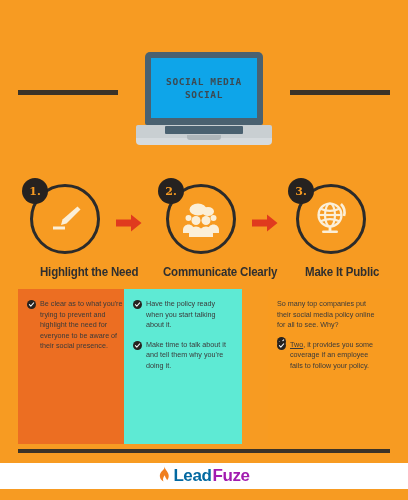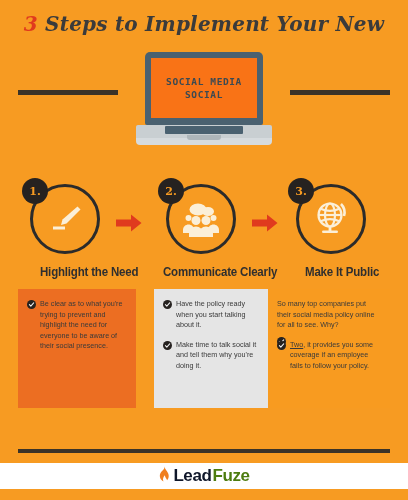--- a/index.html
+++ b/index.html
@@ -49,21 +49,21 @@
     transform: translateX(-50%);
     width: 136px;
   }
   .lid {
     width: 118px; margin: 0 auto;
     background: #4A6170;
     border-radius: 5px 5px 2px 2px;
     padding: 6px 6px 7px 6px;
   }
   .screen {
-    background: #f97316;
+    background: #0ea5e9;
     height: 60px;
     display: flex;
     flex-direction: column;
     align-items: center;
     justify-content: center;
     gap: 2px;
   }
   .screen-line {
     font-family: "DejaVu Sans Mono", monospace;
     font-size: 9.5px;
@@ -171,25 +171,25 @@
   .head.h2 { left: 148px; }
   .head.h3 { left: 290px; }
 
   
   .panels {
     position: absolute;
     top: 289px; left: 0; width: 408px; height: 155px;
   }
   .panel {
     position: absolute;
-    top: 0; height: 119px;
+    top: 0; height: 155px;
     padding: 10px 9px 8px 9px;
   }
   .panel.p1 { left: 18px;  width: 118px; background: #EC6E22; }
-  .panel.p2 { left: 154px; width: 118px; background: #e5e5e5; }
+  .panel.p2 { left: 124px; width: 118px; background: #5eead4; }
   .panel.p3 { left: 268px; width: 122px; background: #F89B20; }
 
   .intro {
     font-size: 7.2px;
     line-height: 10.5px;
     color: #3A3A3A;
     margin-bottom: 5px;
   }
   .bullet {
     position: relative;
@@ -227,35 +227,29 @@
     display: flex;
     align-items: center;
     gap: 1px;
   }
   .logo-text {
     font-family: "Liberation Sans", sans-serif;
     font-size: 17px;
     font-weight: bold;
     letter-spacing: -.4px;
   }
-  .logo-lead { color: #0f172a; }
-  .logo-fuze { color: #4d7c0f; }
+  .logo-lead { color: #0369a1; }
+  .logo-fuze { color: #a21caf; }
   .flame-svg { display: block; margin-right: 1px; }
 </style>
 </head>
 <body>
 
 <div class="poster">
 
-  <div class="title-wrap">
-    <div class="title">
-      <span class="num">3</span>
-      <span>Steps to Implement Your New</span>
-    </div>
-  </div>
 
   <div class="rule left"></div>
   <div class="rule right"></div>
 
   <div class="laptop">
     <div class="lid">
       <div class="screen">
         <div class="screen-line">SOCIAL MEDIA</div>
         <div class="screen-line">SOCIAL</div>
       </div>
@@ -372,21 +366,21 @@
         </span>
         <span>Have the policy ready when you start talking about it.</span>
       </div>
       <div class="bullet">
         <span class="tick">
           <svg width="9" height="9" viewBox="0 0 12 12">
               <circle cx="6" cy="6" r="6" fill="#262220"></circle>
               <path d="M3.2 6.2 L5.1 8.1 L8.9 3.9" stroke="#F2F2F2" stroke-width="1.4" fill="none" stroke-linecap="round" stroke-linejoin="round"></path>
             </svg>
         </span>
-        <span>Make time to talk social it and tell them why you're doing it.</span>
+        <span>Make time to talk about it and tell them why you're doing it.</span>
       </div>
     </div>
 
     <div class="panel p3">
       <div class="intro">So many top companies put their social media policy online for all to see. Why?</div>
       <div class="bullet">
         <span class="tick">
           <svg width="9" height="9" viewBox="0 0 12 12">
               <circle cx="6" cy="6" r="6" fill="#262220"></circle>
               <path d="M3.2 6.2 L5.1 8.1 L8.9 3.9" stroke="#F2F2F2" stroke-width="1.4" fill="none" stroke-linecap="round" stroke-linejoin="round"></path>

